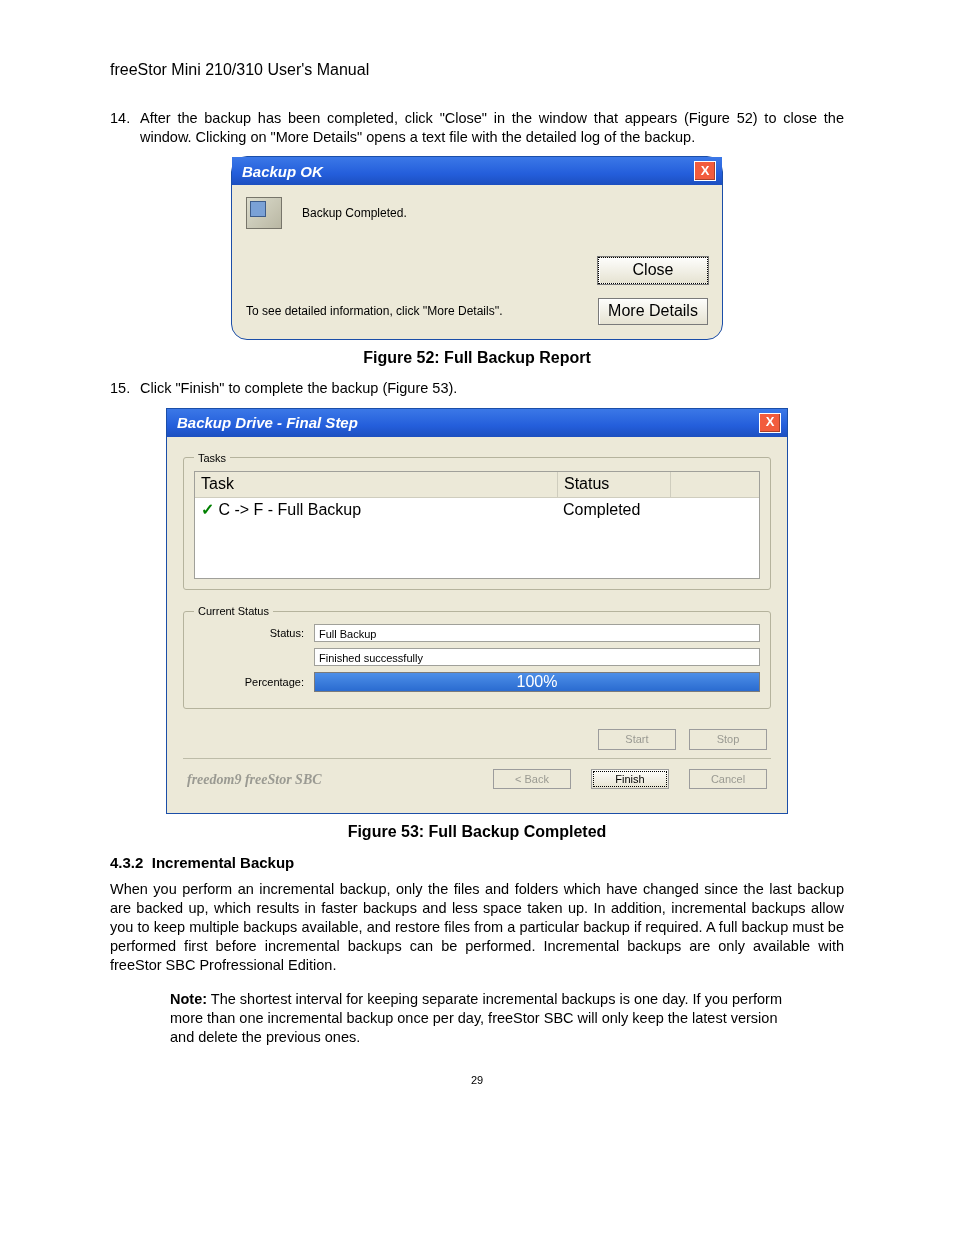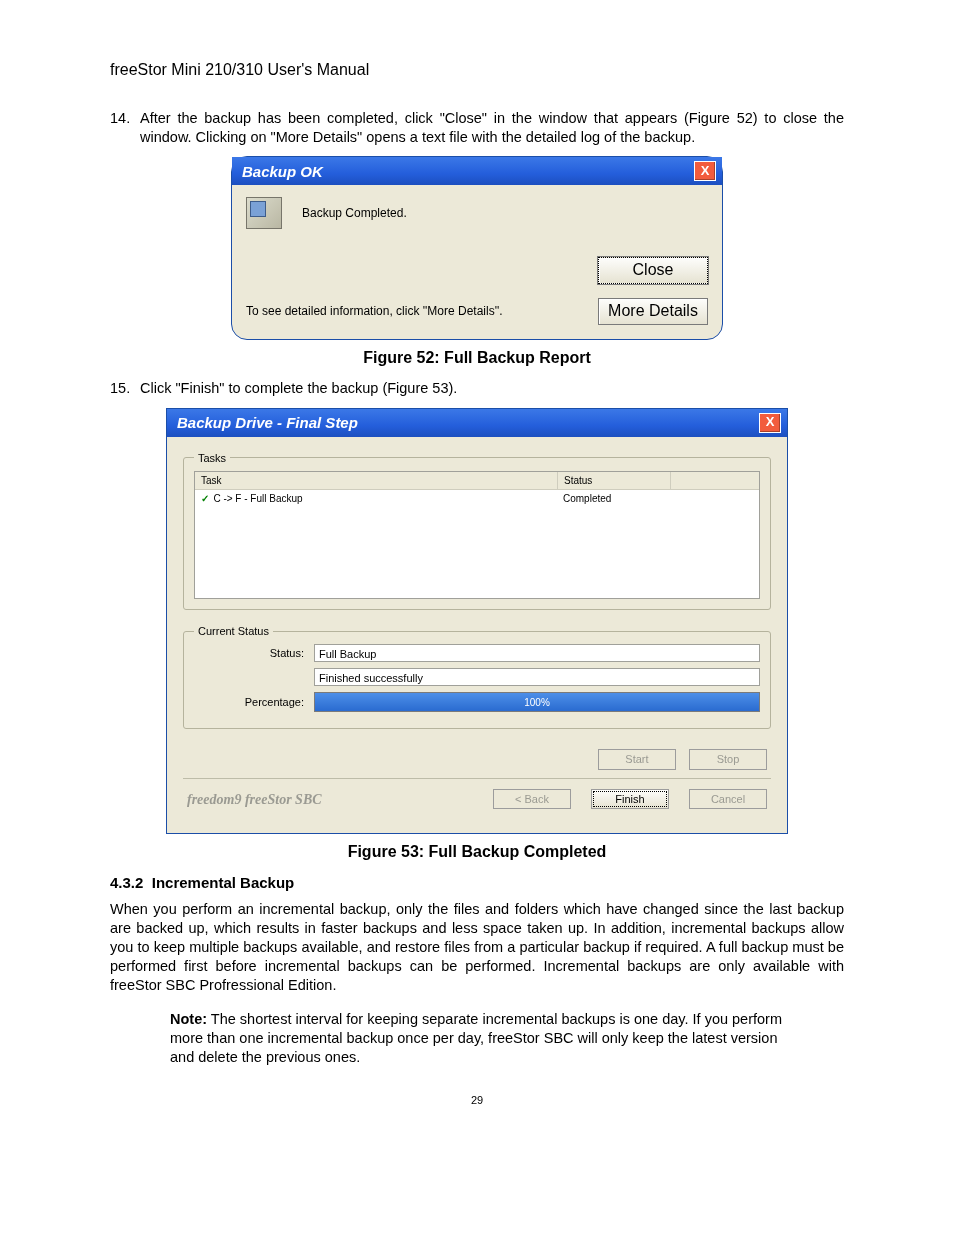--- a/index.html
+++ b/index.html
@@ -162,24 +162,24 @@
     padding: 6px 10px 10px 10px;
     margin: 0 0 14px 0;
   }
   fieldset.xp legend {
     font-size: 11px;
     padding: 0 4px;
   }
   .tasks-list {
     background: #fff;
     border: 1px solid #a0a09a;
-    height: 128px;
+    height: 108px;
     width: 100%;
     box-sizing: border-box;
-    font-size: 10px;
+    font-size: 16px;
   }
   .tasks-header, .tasks-row {
     display: flex;
   }
   .tasks-header {
     background: #ece9d8;
     border-bottom: 1px solid #cfcdbe;
   }
   .th-cell {
     padding: 2px 6px;
@@ -217,21 +217,21 @@
   }
   .progress-wrap {
     flex: 1;
     height: 18px;
     border: 1px solid #7a7a7a;
     background: linear-gradient(to bottom,#4d8fe8,#2a6bd0);
     display: flex;
     align-items: center;
     justify-content: center;
     color: #fff;
-    font-size: 10px;
+    font-size: 16px;
   }
   .dlg2-mid-btns {
     text-align: right;
     padding: 6px 4px 8px 4px;
     border-bottom: 1px solid #bdbca8;
     margin-bottom: 8px;
   }
   .win-btn-sm {
     border: 1px solid #9c9c9c;
     background: linear-gradient(to bottom,#fdfdfb,#e6e3d2);

